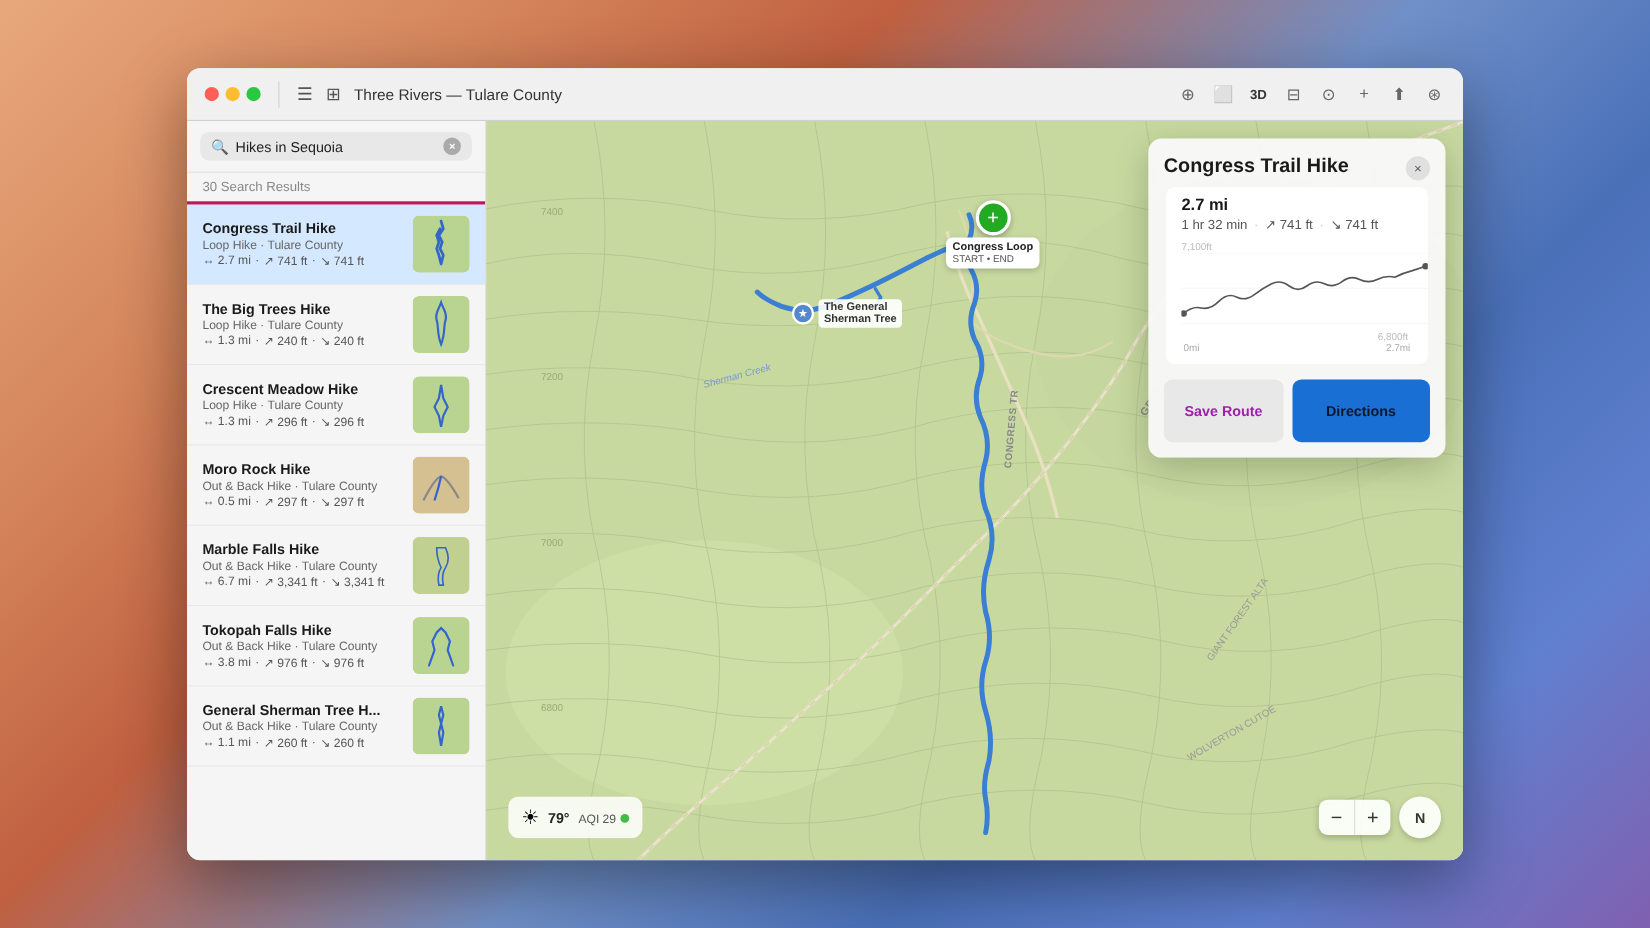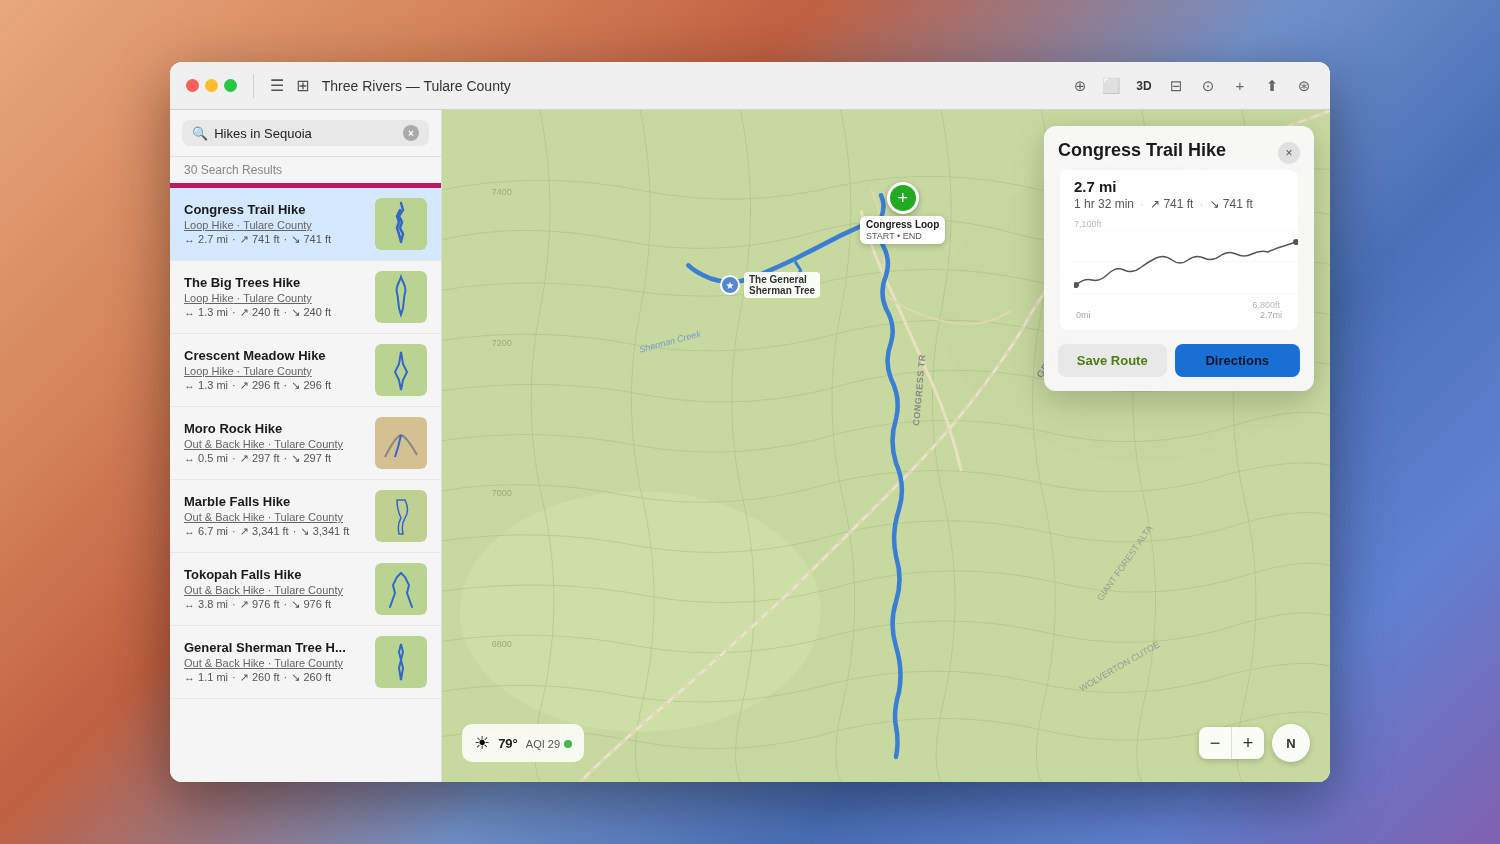--- a/index.html
+++ b/index.html
@@ -128,21 +128,21 @@
       justify-content: center;
       cursor: pointer;
       color: white;
       font-size: 10px;
       font-weight: bold;
     }
     .results-count {
       padding: 6px 14px;
       font-size: 12px;
       color: #888;
-      border-bottom: 5px solid #be185d;
+      border-bottom: 3px solid #be185d;
     }
     .hike-list {
       flex: 1;
       overflow-y: auto;
     }
     .hike-item {
       display: flex;
       align-items: center;
       padding: 10px 14px;
       border-bottom: 1px solid #e8e8e8;
@@ -158,21 +158,20 @@
     .hike-name {
       font-size: 13px;
       font-weight: 600;
       color: #1a1a1a;
       margin-bottom: 2px;
     }
     .hike-subtitle {
       font-size: 11px;
       color: #666;
       margin-bottom: 2px;
-      text-decoration: underline;
     }
     .hike-stats {
       font-size: 11px;
       color: #555;
       display: flex;
       gap: 4px;
       flex-wrap: wrap;
     }
     .hike-thumbnail {
       width: 52px;
@@ -391,27 +390,27 @@
     }
     .panel-meta-sep { color: #ccc; }
     
     .panel-buttons {
       display: flex;
       gap: 8px;
       padding: 10px 14px 14px 14px;
     }
     .btn-save {
       flex: 1;
-      padding: 9px 12px;
+      padding: 21px 12px;
       background: #e8e8e8;
       border: none;
       border-radius: 8px;
       font-size: 13px;
       font-weight: 600;
-      color: #4d7c0f;
+      color: #a21caf;
       cursor: pointer;
     }
     .btn-directions {
       flex: 1.2;
       padding: 9px 12px;
       background: #1a6fd4;
       border: none;
       border-radius: 8px;
       font-size: 13px;
       font-weight: 600;

